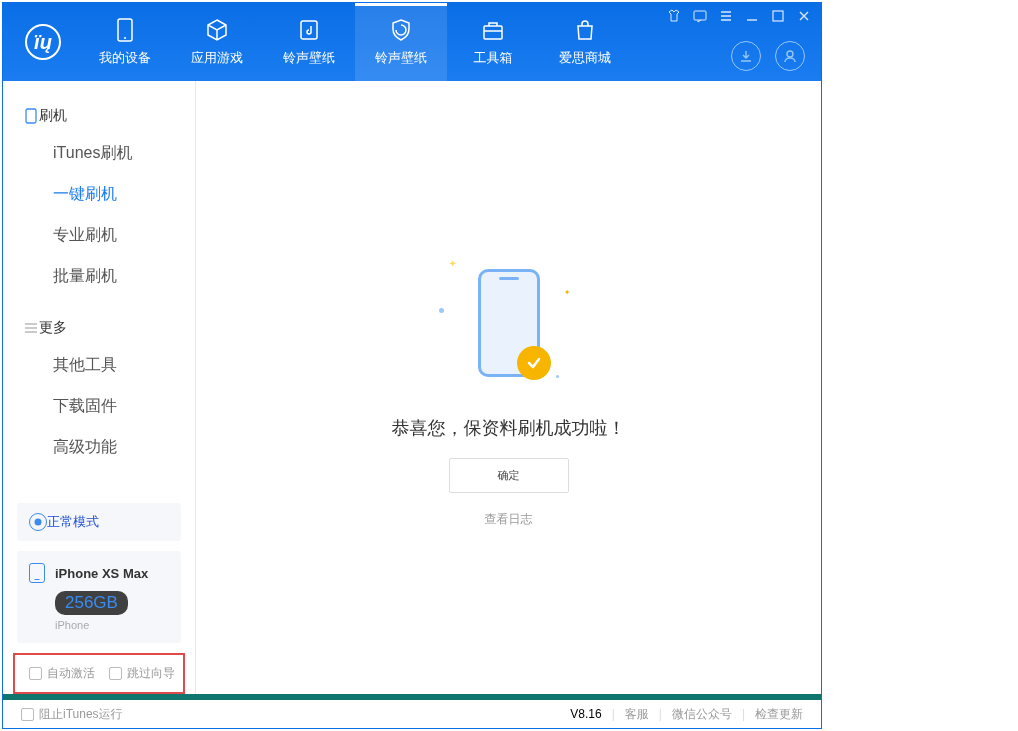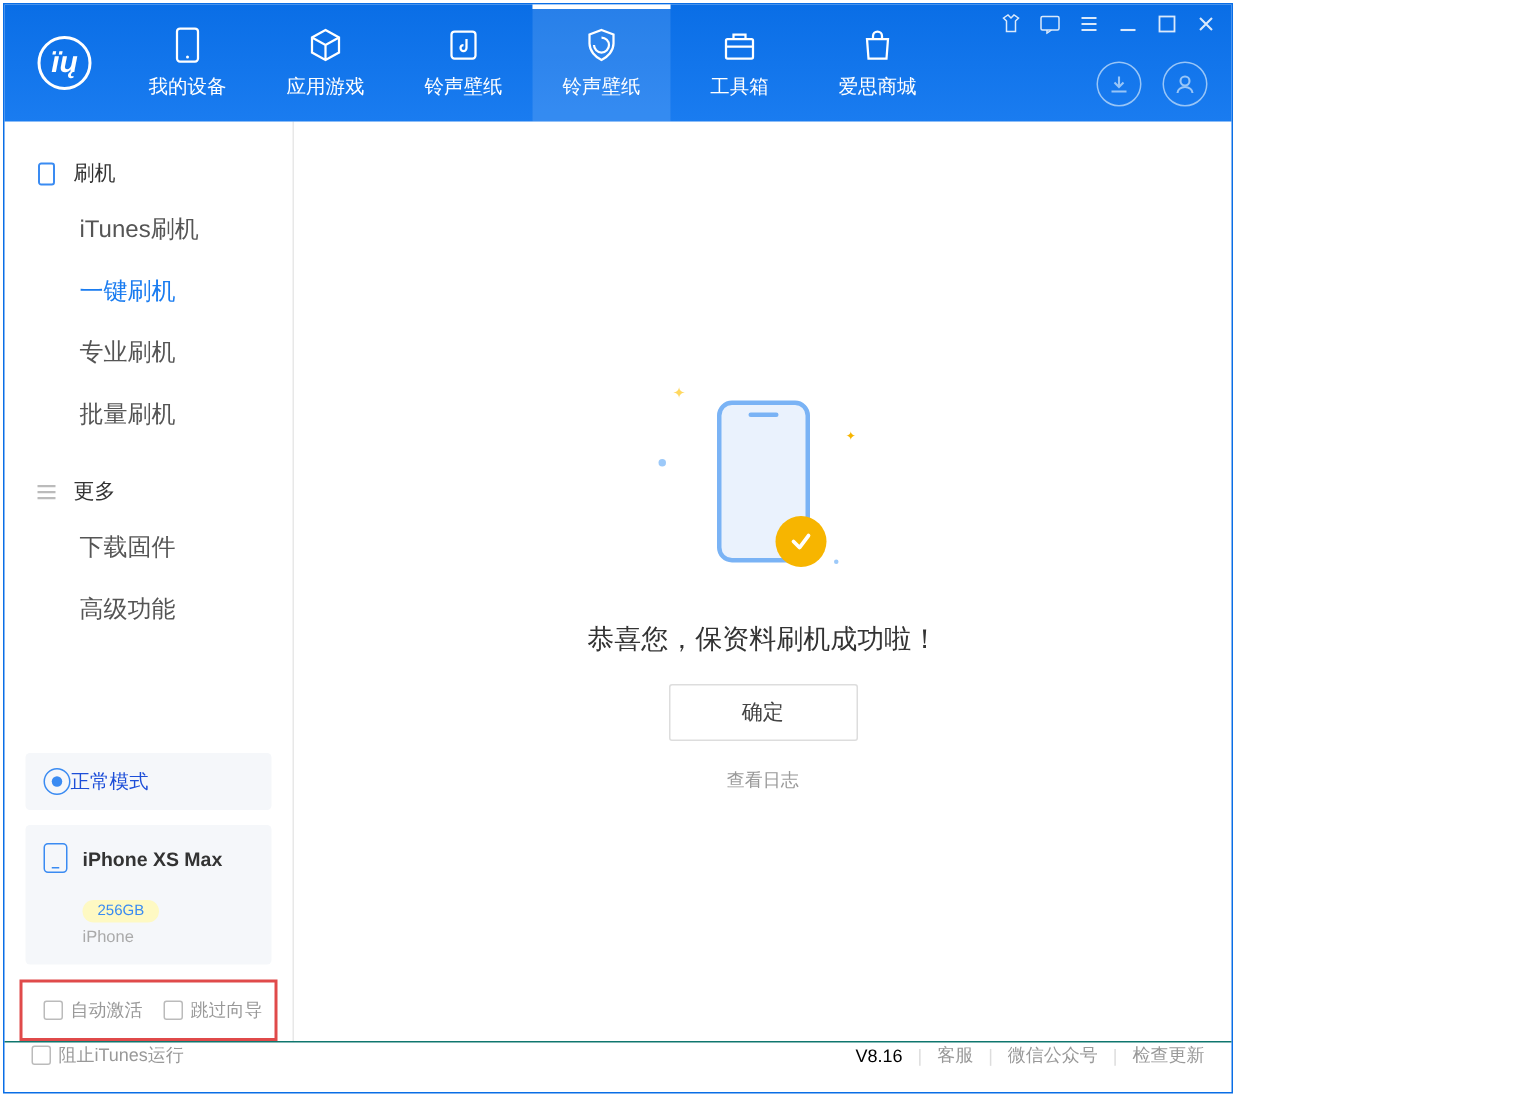--- a/index.html
+++ b/index.html
@@ -24,54 +24,54 @@
 .header-right { position: absolute; right: 10px; top: 6px; display: flex; gap: 12px; align-items: center; }
 .win-btn { width: 14px; height: 14px; display: flex; align-items: center; justify-content: center; cursor: pointer; color: #fff; opacity: .85; }
 .header-circles { position: absolute; right: 16px; bottom: 10px; display: flex; gap: 14px; }
 .circle-btn { width: 30px; height: 30px; border: 1.5px solid #98c5f7; border-radius: 50%; display: flex; align-items: center; justify-content: center; cursor: pointer; color: #98c5f7; }
 
 
 .body { flex: 1; display: flex; min-height: 0; }
 .sidebar { width: 193px; border-right: 1px solid #e8e8e8; display: flex; flex-direction: column; }
 .side-scroll { flex: 1; overflow: auto; padding-top: 18px; }
 
-.side-group-head { display: flex; align-items: center; gap: 10px; padding: 8px 20px; color: #333; font-size: 14px; font-weight: 500; cursor: pointer; }
+.side-group-head { display: flex; align-items: center; padding: 8px 20px; color: #333; font-size: 14px; font-weight: 500; cursor: pointer; }
 .side-group-icon { color: #3a8bf2; font-size: 14px; width: 16px; display: flex; justify-content: center; }
 .side-item { padding: 10px 20px 10px 50px; font-size: 16px; color: #555; cursor: pointer; }
 .side-item.active { color: #1a7cf0; }
 
 .side-bottom { padding: 10px 14px 0; }
 .status-box { background: #f5f7fa; border-radius: 3px; padding: 10px 12px; display: flex; align-items: center; font-size: 13px; color: #1d4ed8; margin-bottom: 10px; }
 .status-dot { width: 18px; height: 18px; border: 1.5px solid #3a8bf2; border-radius: 50%; position: relative; }
 .status-dot::after { content: ""; position: absolute; width: 7px; height: 7px; background: #3a8bf2; border-radius: 50%; top: 50%; left: 50%; transform: translate(-50%,-50%); }
 .device-box { background: #f5f7fa; border-radius: 3px; padding: 12px; }
 .device-head { display: flex; align-items: center; gap: 10px; font-size: 13px; font-weight: bold; color: #333; }
 .device-icon { width: 16px; height: 20px; border: 1.5px solid #3a8bf2; border-radius: 3px; position: relative; }
 .device-icon::after { content: ""; position: absolute; bottom: 2px; left: 50%; transform: translateX(-50%); width: 5px; height: 1.5px; background: #3a8bf2; }
-.device-cap { display: inline-block; background: #fef9c3; color: #3a8bf2; font-size: 10px; padding: 2px 10px; border-radius: 10px; margin: 18px 0 4px 26px; }
+.device-cap { display: inline-block; background: #404040; color: #3a8bf2; font-size: 17px; padding: 2px 10px; border-radius: 10px; margin: 8px 0 4px 26px; }
 .device-type { font-size: 11px; color: #aaa; margin-left: 26px; }
 
 .opts-row { border: 2px solid #e04a4a; margin: 10px 10px 0; padding: 10px 8px; display: flex; gap: 14px; align-items: center; justify-content: flex-end; }
 .chk { display: flex; align-items: center; gap: 5px; font-size: 12px; color: #999; cursor: pointer; }
 .chk-box { width: 13px; height: 13px; border: 1px solid #bbb; border-radius: 2px; }
 
 
 .main { flex: 1; display: flex; flex-direction: column; align-items: center; justify-content: center; gap: 18px; position: relative; }
 .phone-illus { position: relative; width: 160px; height: 150px; display: flex; align-items: center; justify-content: center; }
 .phone { width: 62px; height: 108px; border: 3px solid #7ab3f5; border-radius: 10px; background: #eaf2fd; position: relative; }
 .phone::before { content: ""; position: absolute; top: 5px; left: 50%; transform: translateX(-50%); width: 20px; height: 3px; background: #7ab3f5; border-radius: 2px; }
 .check-badge { position: absolute; right: 38px; bottom: 18px; width: 34px; height: 34px; background: #f7b500; border-radius: 50%; display: flex; align-items: center; justify-content: center; }
 .star { position: absolute; font-size: 10px; color: #ffd860; }
 .dot-blue { position: absolute; width: 5px; height: 5px; background: #9cc9f9; border-radius: 50%; }
 .success-text { font-size: 18px; color: #333; }
-.ok-btn { border: 1px solid #ddd; background: #fff; padding: 9px 48px; font-size: 14px; color: #444; cursor: pointer; border-radius: 2px; }
+.ok-btn { border: 1px solid #ddd; background: #fff; padding: 9px 48px; font-size: 11px; color: #444; cursor: pointer; border-radius: 2px; }
 .log-link { font-size: 12px; color: #999; cursor: pointer; }
 
 
-.footer { height: 34px; border-top: 1px solid #0f766e; display: flex; align-items: flex-start; padding: 0 18px; font-size: 12px; color: #999; }
+.footer { height: 34px; border-top: 6px solid #0f766e; display: flex; align-items: center; padding: 12px 18px; font-size: 12px; color: #999; }
 .footer .chk { color: #999; }
 .footer-right { margin-left: auto; display: flex; align-items: center; gap: 10px; }
 .footer-link { color: #999; cursor: pointer; }
 .footer-sep { color: #ddd; }
 .ver { color: #000000; }
 </style>
 </head>
 <body>
 
 <div class="app-window">
@@ -199,20 +199,21 @@
         <div class="side-item">批量刷机</div>
 
         <div class="side-group-head" style="margin-top:14px">
           <span class="side-group-icon" style="color:#bbb">
               <svg width="14" height="12" viewBox="0 0 14 12">
                 <path d="M1 2 L13 2 M1 6 L13 6 M1 10 L13 10" stroke="#bbb" stroke-width="1.5"></path>
               </svg>
             </span>
           <span>更多</span>
         </div>
+        <div class="side-item">其他工具</div>
         <div class="side-item">下载固件</div>
         <div class="side-item">高级功能</div>
       </div>
 
       <div class="side-bottom">
         <div class="status-box">
           <span class="status-dot"></span>
           <span>正常模式</span>
         </div>
         <div class="device-box">

